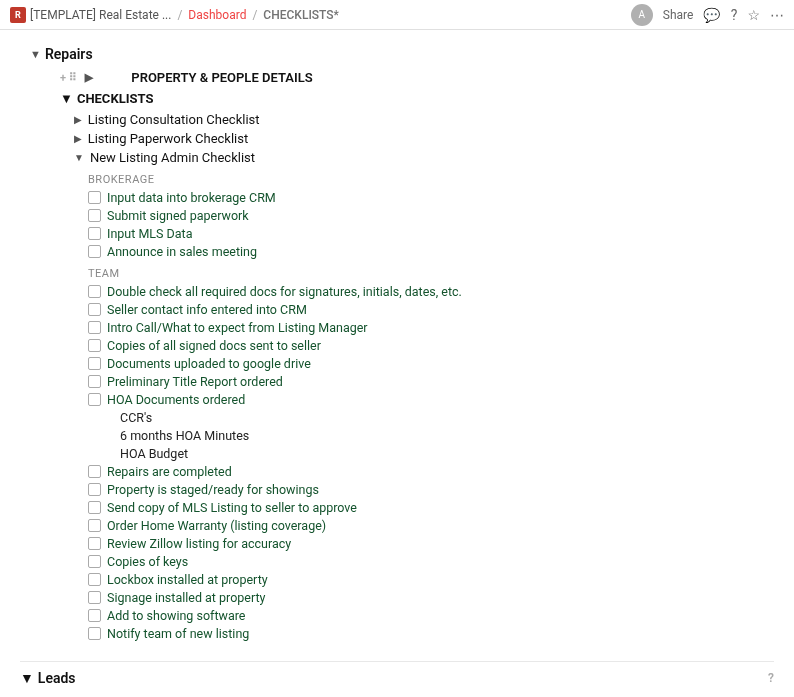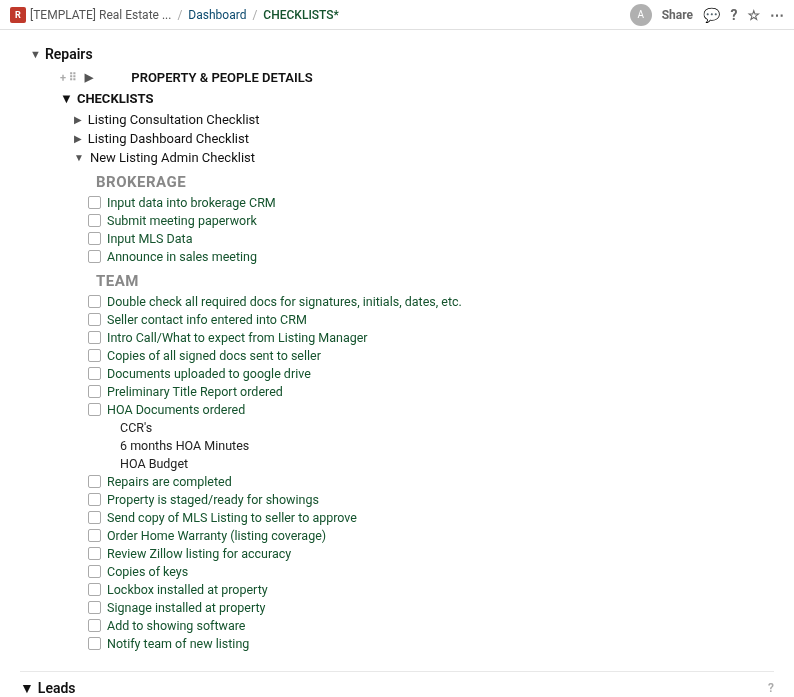--- a/index.html
+++ b/index.html
@@ -57,21 +57,20 @@
       display: flex;
       align-items: center;
       justify-content: center;
       font-size: 10px;
       color: white;
     }
     .topbar-icon {
       color: #666;
       font-size: 14px;
       cursor: pointer;
-      font-weight: bold;
     }
 
     
     .content {
       padding: 0 20px 20px 20px;
     }
 
     
     .section-heading {
       display: flex;
@@ -138,27 +137,27 @@
       align-items: center;
       gap: 6px;
       margin-bottom: 4px;
       font-size: 13px;
       color: #111;
     }
     .chevron-right { font-size: 10px; color: #555; }
     .chevron-down { font-size: 10px; color: #555; }
 
     .group-label {
-      font-size: 15px;
-      font-weight: 700;
+      font-size: 11px;
+      font-weight: 400;
       color: #888;
       letter-spacing: 0.5px;
       margin-top: 8px;
       margin-bottom: 4px;
-      margin-left: 8px;
+      margin-left: 0;
       text-transform: uppercase;
     }
 
     .checklist-item {
       display: flex;
       align-items: center;
       gap: 6px;
       margin-bottom: 3px;
       font-size: 12.5px;
       color: #14532d;
@@ -210,23 +209,23 @@
 </head>
 <body>
 
 <div class="topbar">
   <div class="topbar-left">
     <div class="topbar-logo">
       <span>R</span>
     </div>
     <span style="cursor:pointer;color:#555;">[TEMPLATE] Real Estate ...</span>
     <span class="breadcrumb-sep">/</span>
-    <span style="cursor:pointer;color:#0c4a6e;">Dashboard</span>
+    <span style="cursor:pointer;color:#ef4444;">Dashboard</span>
     <span class="breadcrumb-sep">/</span>
-    <span style="color:#14532d;font-weight:500;">CHECKLISTS*</span>
+    <span style="color:#737373;font-weight:500;">CHECKLISTS*</span>
   </div>
   <div class="topbar-right">
     <div class="topbar-avatar">
       <span>A</span>
     </div>
     <span class="topbar-icon" style="font-size:12px;">Share</span>
     <span class="topbar-icon">💬</span>
     <span class="topbar-icon">?</span>
     <span class="topbar-icon">☆</span>
     <span class="topbar-icon">⋯</span>
@@ -254,38 +253,38 @@
 
     <div class="checklist-group">
 
       <div class="checklist-collapsed">
         <span class="chevron-right">▶</span>
         <span>Listing Consultation Checklist</span>
       </div>
 
       <div class="checklist-collapsed">
         <span class="chevron-right">▶</span>
-        <span>Listing Dashboard Checklist</span>
+        <span>Listing Paperwork Checklist</span>
       </div>
 
       <div>
         <div class="checklist-collapsed">
           <span class="chevron-down">▼</span>
           <span>New Listing Admin Checklist</span>
         </div>
 
         <div style="margin-left:14px;">
           <div class="group-label">BROKERAGE</div>
           <div class="checklist-item">
             <div class="checkbox"></div>
             <span>Input data into brokerage CRM</span>
           </div>
           <div class="checklist-item">
             <div class="checkbox"></div>
-            <span>Submit meeting paperwork</span>
+            <span>Submit signed paperwork</span>
           </div>
           <div class="checklist-item">
             <div class="checkbox"></div>
             <span>Input MLS Data</span>
           </div>
           <div class="checklist-item">
             <div class="checkbox"></div>
             <span>Announce in sales meeting</span>
           </div>
 

